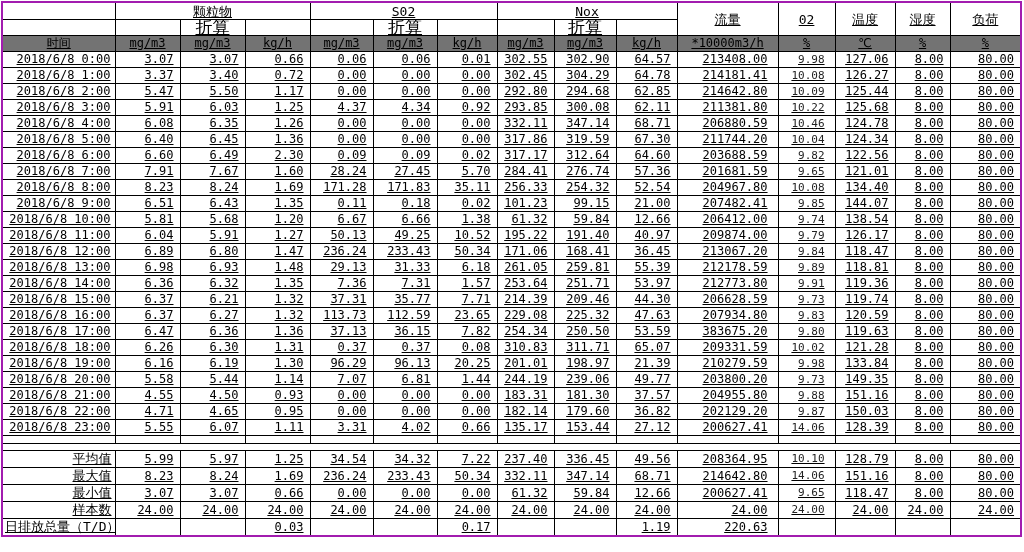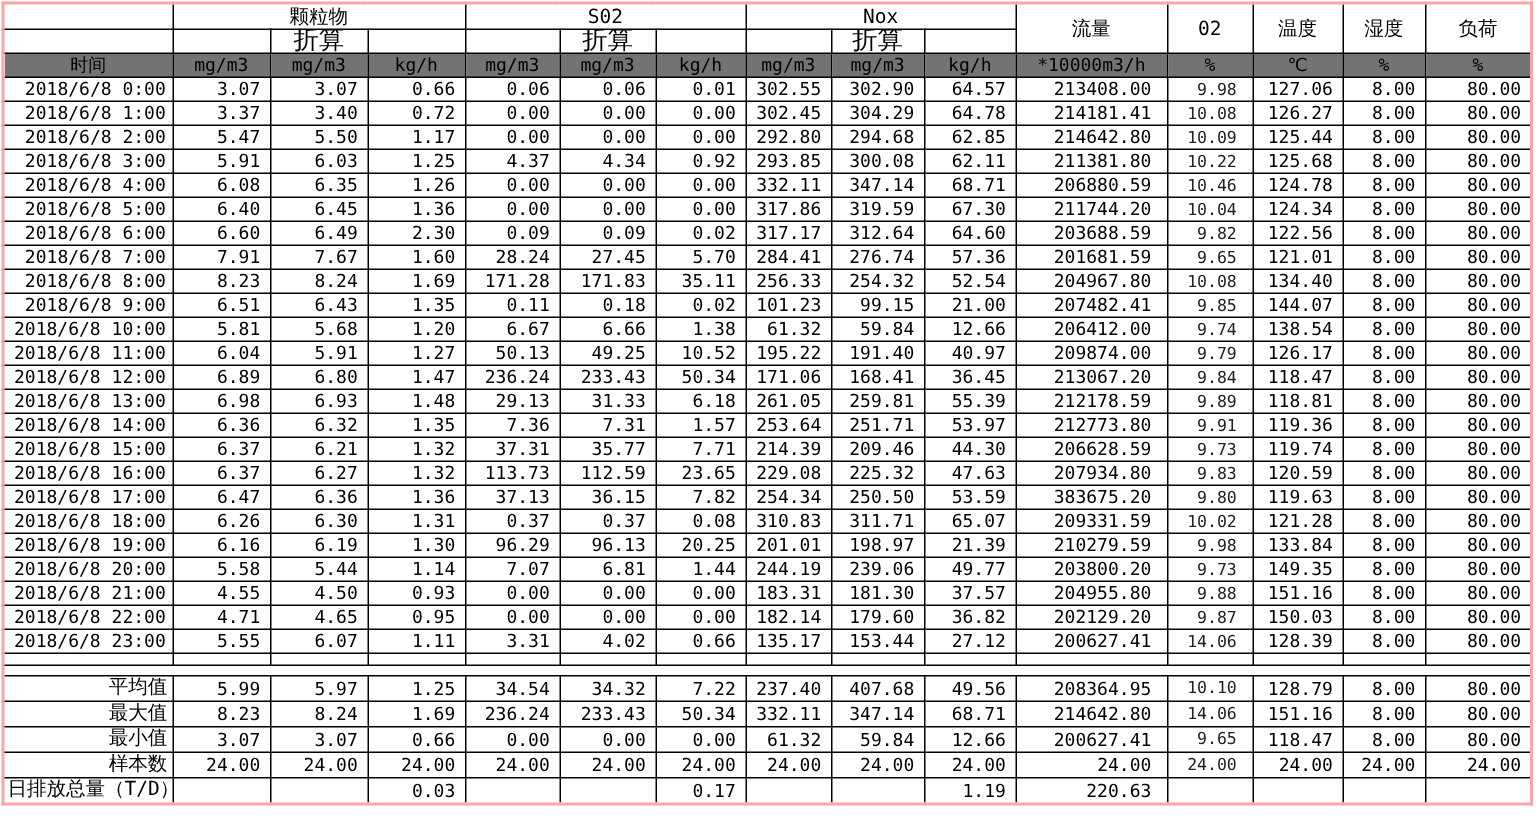--- a/index.html
+++ b/index.html
@@ -1,17 +1,17 @@
 <!DOCTYPE html>
 <html><head>
 <meta charset="utf-8">
 <style>
   html,body{margin:0;padding:0;background:#fff;}
   body{width:1024px;height:552px;font-family:"DejaVu Sans Mono","DejaVu Sans",monospace;}
-  table{border-collapse:collapse;table-layout:fixed;width:1019px;margin:1px 0 0 1px;border:2px solid #fca5a5;}
+  table{border-collapse:collapse;table-layout:fixed;width:1019px;margin:1px 0 0 1px;border:2px solid #a21caf;text-decoration:underline;}
   td,th{border:1px solid #000;font-weight:normal;font-size:12px;line-height:15px;height:15px;
         padding:0 6px 0 0;text-align:right;white-space:nowrap;overflow:hidden;color:#000;}
   th.grp{text-align:center;padding:0;font-size:13px;height:16px;}
   td.sub{text-align:center;padding:0;font-size:17px;height:15px;}
   tr.unit td, tr.unit th{background:#737373;text-align:center;padding:0;font-size:12px;height:15px;}
   td.time{padding-right:4px;}
   td.o2{font-size:11px;padding-right:10px;color:#222;}
   td.flow{padding-right:10px;}
   td.label{text-align:right;padding-right:3px;font-size:13px;}
   td.tlabel{text-align:left;padding-left:2px;padding-right:0;font-size:13px;margin-top:21px;}
@@ -517,21 +517,21 @@
   <tbody>
       <tr class="sum">
         <td class="label">平均值</td>
         <td>5.99</td>
         <td>5.97</td>
         <td>1.25</td>
         <td>34.54</td>
         <td>34.32</td>
         <td>7.22</td>
         <td>237.40</td>
-        <td>407.68</td>
+        <td>336.45</td>
         <td>49.56</td>
         <td class="flow">208364.95</td>
         <td class="o2">10.10</td>
         <td>128.79</td>
         <td>8.00</td>
         <td>80.00</td>
       </tr>
       <tr class="sum">
         <td class="label">最大值</td>
         <td>8.23</td>

